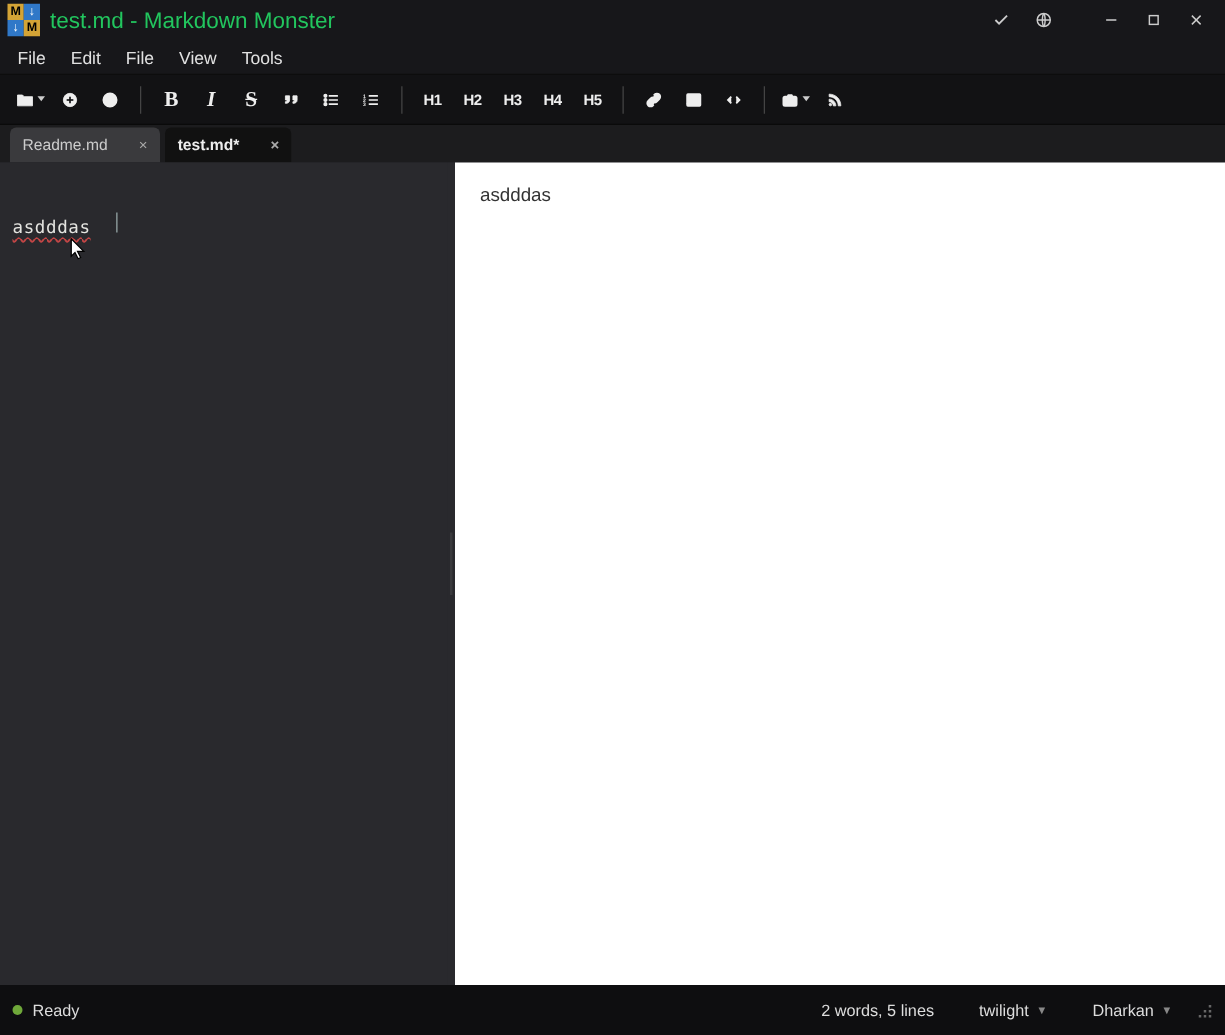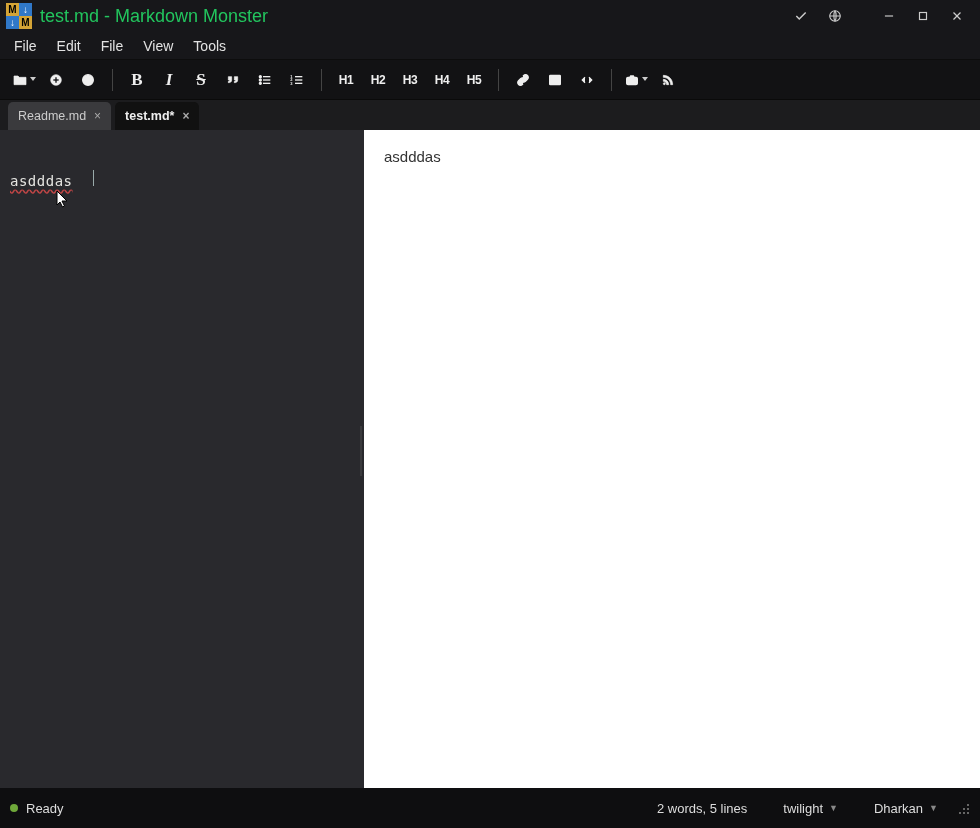--- a/index.html
+++ b/index.html
@@ -26,21 +26,21 @@
   
   .toolbar { height: 40px; background:#121214; display:flex; align-items:center; padding: 0 10px; gap:4px; border-bottom:1px solid #0a0a0a; }
   .tb-btn { width:28px; height:28px; display:flex; align-items:center; justify-content:center; color:#eee; cursor:pointer; border-radius:2px; font-weight:bold; font-size:13px; }
   .tb-sep { width:1px; height:22px; background:#444; margin:0 6px; }
   .tb-btn.h { font-size:12px; font-weight:bold; letter-spacing:-0.5px; }
   .tb-btn svg { width:16px; height:16px; stroke:#eee; fill:#eee; }
   .caret-dn::after{ content:""; margin-left:2px; border-left:3px solid transparent; border-right:3px solid transparent; border-top:4px solid #ccc; display:inline-block; position:relative; top:-1px;}
 
   
   .tabstrip { height: 30px; background:#1c1c1e; display:flex; align-items:flex-end; padding-left:8px; }
-  .tab { height:28px; display:flex; align-items:center; padding:4px 10px; font-size:12.5px; border-top-left-radius:5px; border-top-right-radius:5px; margin-right:4px; cursor:pointer; gap:8px; }
+  .tab { height:28px; display:flex; align-items:center; padding:4px 10px; font-size:12.5px; border-top-left-radius:5px; border-top-right-radius:5px; margin-right:4px; cursor:pointer; gap:25px; }
   .tab.inactive { background:#3a3a3d; color:#ccc; }
   .tab.active { background:#111; color:#eee;font-weight:bold; }
   .tab-close { font-size:12px; color:#aaa; cursor:pointer; }
 
   
   .main { flex:1; display:flex; min-height:0; background:#29292d; }
   .editor { width:358px; background:#29292d; position:relative; padding:14px 10px; font-family: Consolas, "Lucida Console", monospace; font-size:14px; color:#e4e4e0; }
   .editor .line1 { text-decoration: underline wavy #c24545; text-underline-offset:3px; letter-spacing:0.5px;}
   .editor .caret { display:inline-block; width:1px; height:16px; background:#9aa; margin-top:26px; margin-left:12px; }
   .editor .cursor-arrow { position:absolute; left:56px; top:60px; pointer-events:none; }

